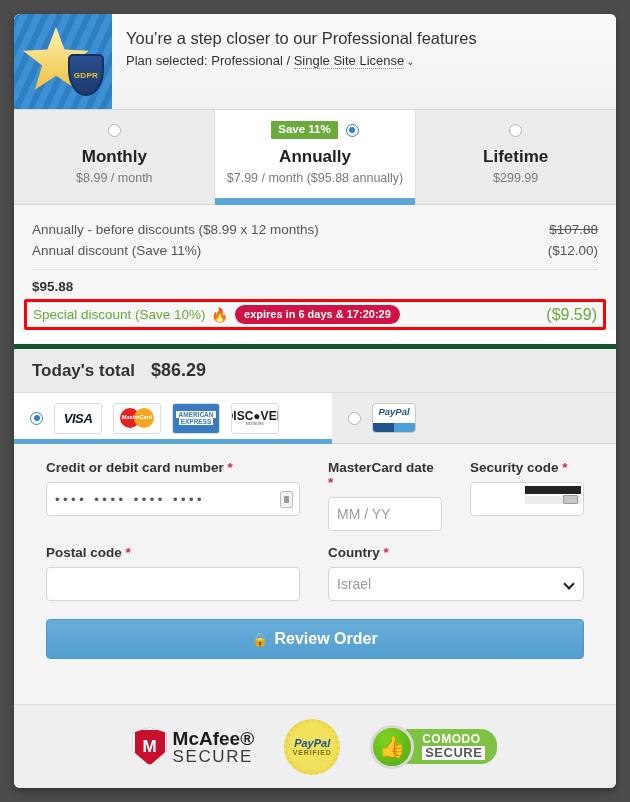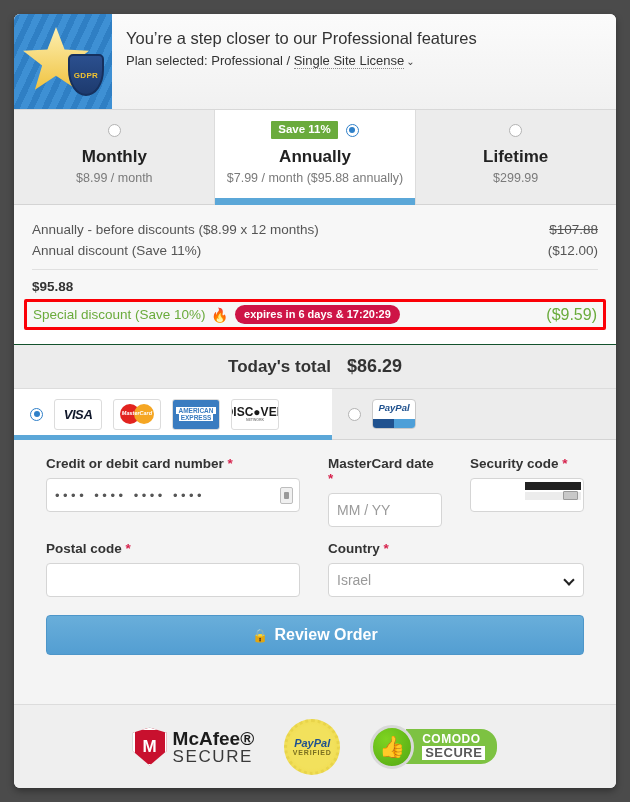--- a/index.html
+++ b/index.html
@@ -101,22 +101,22 @@
     border: 3px solid #fb0007; border-radius: 2px;
     padding: 3px 6px; margin: 2px -8px 0 -8px;
   }
   .special-left { display: flex; align-items: center; gap: 6px; font-size: 13.5px; }
   .fire { font-size: 14px; }
   .timer {
     background: #ce1446; color: #fff; font-size: 11px; font-weight: bold;
     padding: 4px 9px; border-radius: 11px; line-height: 1;
   }
   .total-bar {
-    background: #ececec; border-top: 1px solid #14532d; border-bottom: 1px solid #dcdcdc;
-    padding: 11px 18px; display: flex; justify-content: center; align-items: baseline; gap: 16px;
+    background: #ececec; border-top: 5px solid #14532d; border-bottom: 1px solid #dcdcdc;
+    padding: 11px 18px; display: flex; justify-content: flex-start; align-items: baseline; gap: 16px;
     margin-top: 14px;
   }
   .total-label { font-size: 17px; font-weight: bold; color: #333; }
   .total-value { font-size: 18px; font-weight: bold; color: #333; }
 
   
   .methods { display: flex; height: 51px; background: #ececec; border-bottom: 1px solid #d4d4d4; }
   .method { display: flex; align-items: center; gap: 11px; padding: 0 16px; position: relative; cursor: pointer; }
   .method.cc { flex: 0 0 318px; background: #fff; }
   .method.cc::after {

